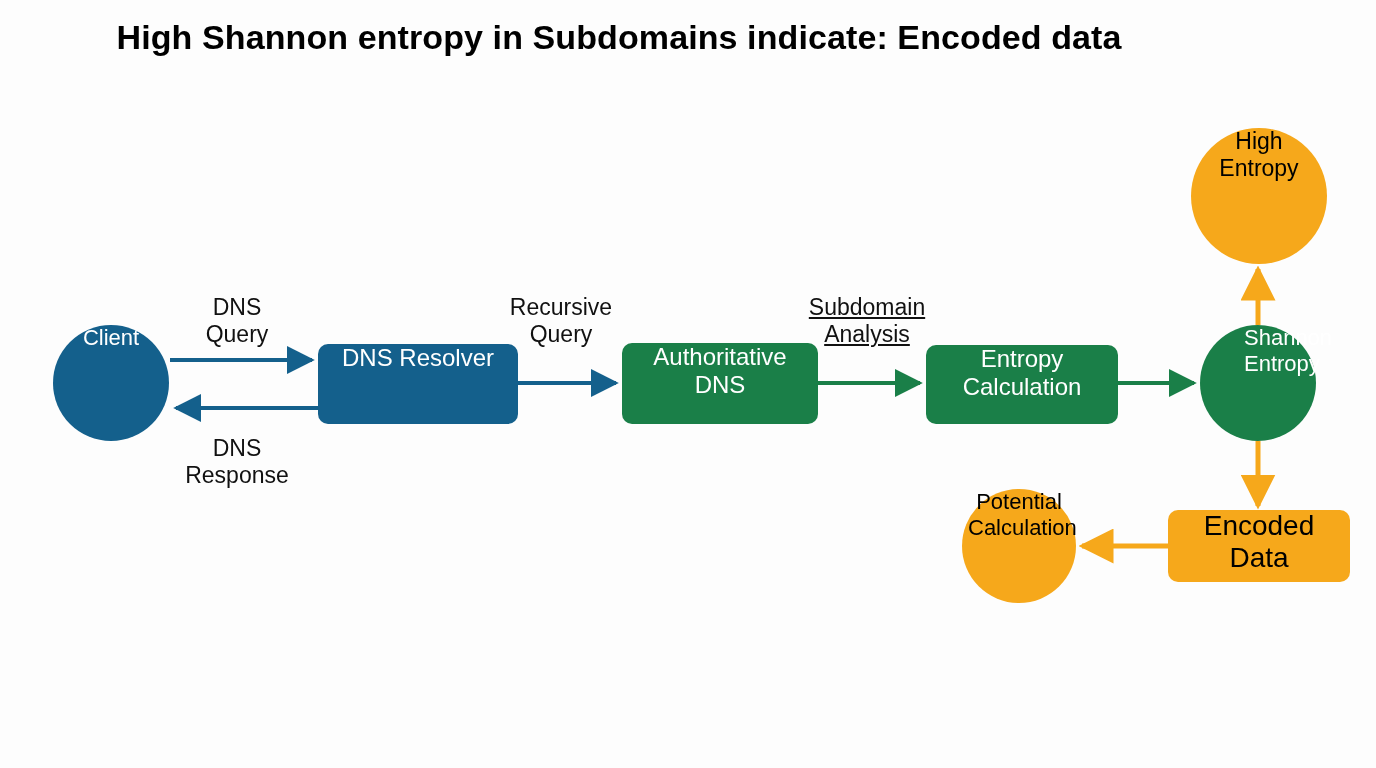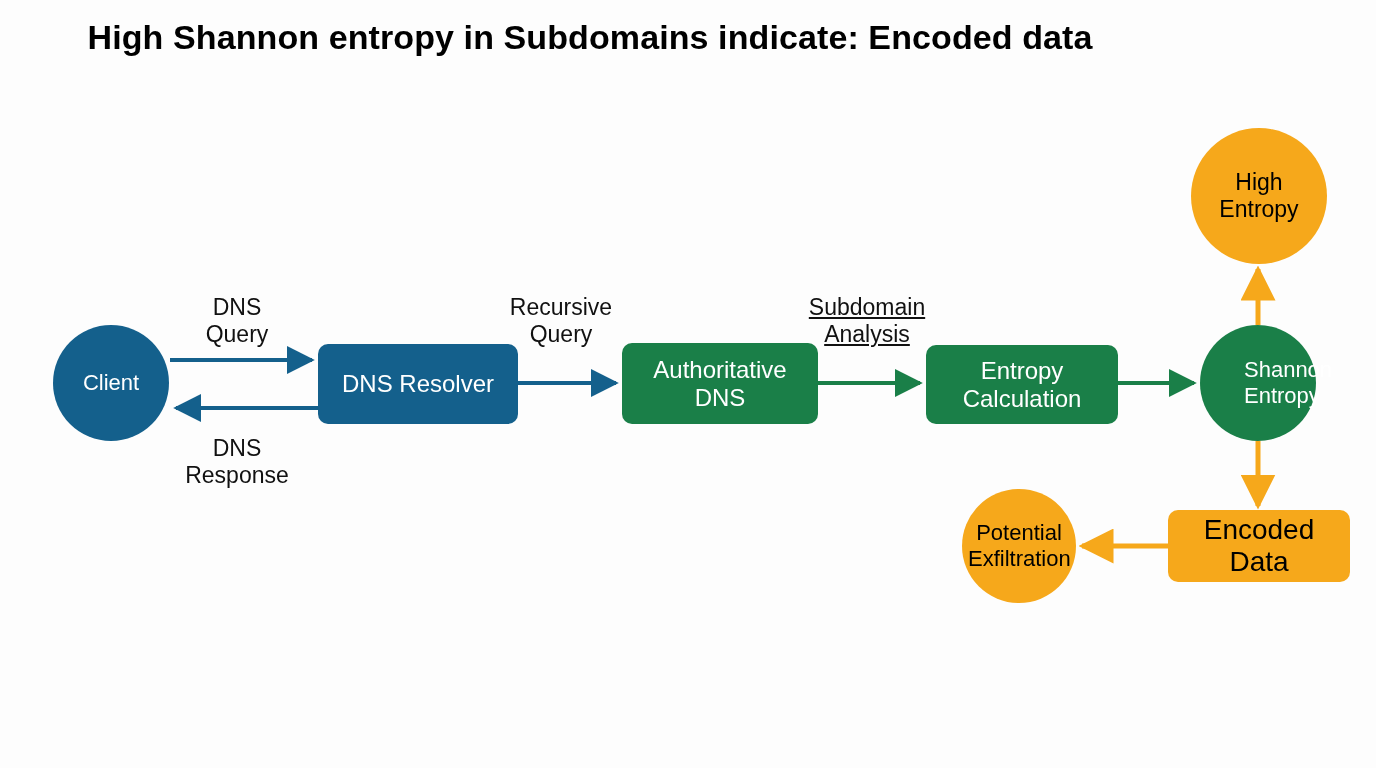--- a/index.html
+++ b/index.html
@@ -25,33 +25,34 @@
     position: absolute;
     left: 0;
     top: 18px;
     width: 1180px;
     text-align: center;
     font-size: 34px;
     font-weight: bold;
     color: #000000;
     letter-spacing: 0.1px;
     font-family: "Liberation Sans", sans-serif;
+    padding-left: 29px;
   }
   svg#wires {
     position: absolute;
     left: 0;
     top: 0;
     width: 1376px;
     height: 768px;
     pointer-events: none;
   }
   .node {
     position: absolute;
     display: flex;
-    align-items: center;
+    align-items: flex-start;
     justify-content: center;
     text-align: center;
     line-height: 1.16;
     box-sizing: border-box;
   }
   .node-box {
     border-radius: 10px;
   }
   .node-circle {
     border-radius: 50%;
@@ -143,21 +144,21 @@
     <span class="node-label text-black" style="font-size:23px;">High
 Entropy</span>
   </div>
 
   <div class="node node-box fill-orange" style="left:1168px; top:510px; width:182px; height:72px;">
     <span class="node-label text-black" style="font-size:28px;">Encoded Data</span>
   </div>
 
   <div class="node node-circle fill-orange" style="left:962px; top:489px; width:114px; height:114px;">
     <span class="node-label text-black" style="font-size:22px;">Potential
-Exfiltration</span>
+Calculation</span>
   </div>
 
   <div class="edge-label" style="left:167px; top:294px; width:140px;">DNS
 Query</div>
 
   <div class="edge-label" style="left:157px; top:435px; width:160px;">DNS
 Response</div>
 
   <div class="edge-label" style="left:481px; top:294px; width:160px;">Recursive
 Query</div>

